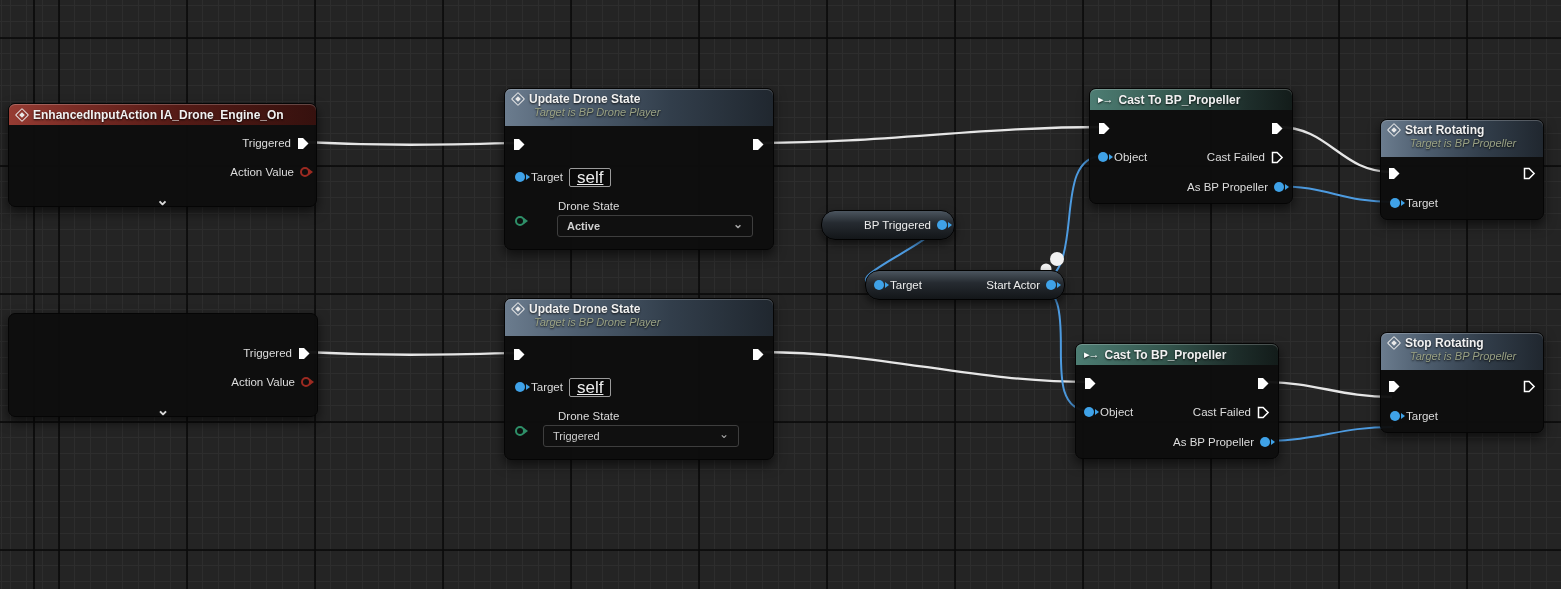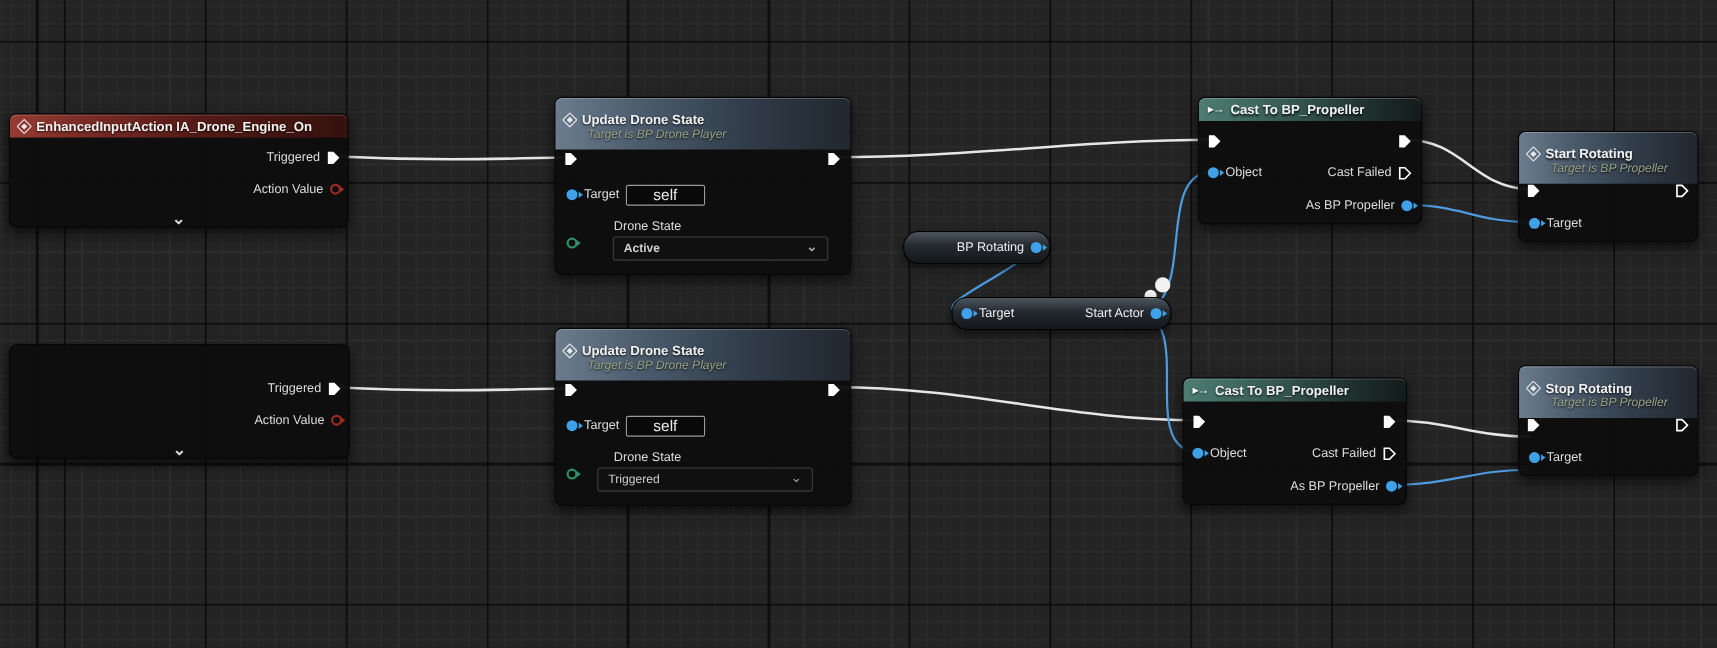--- a/index.html
+++ b/index.html
@@ -22,41 +22,41 @@
     box-shadow:0 5px 12px rgba(0,0,0,.6);
   }
   .hdr{
     position:absolute;left:0;right:0;top:0;height:21px;
     border-radius:6px 6px 0 0;
     display:flex;align-items:center;gap:6px;padding:0 8px;
     font-size:12px;font-weight:bold;color:#f1f1f1;
     text-shadow:0 1px 2px rgba(0,0,0,.85);
     box-shadow:inset 0 1px 0 rgba(255,255,255,.22);
   }
-  .hdr.two{height:34px;display:block;padding:13px 8px 0;}
+  .hdr.two{height:34px;display:block;padding:3px 8px 0;}
   .titleline{display:flex;align-items:center;gap:6px;}
   .subtitle{font-size:11px;font-weight:normal;font-style:italic;color:#99a184;margin:0 0 0 21px;line-height:13px;}
   .hdr-event{background-image:linear-gradient(to right,#963c33 0%,#7c2d26 20%,#551b16 55%,#36110e 100%);}
   .hdr-func{background-image:linear-gradient(to right,#6b7c8e 0%,#4d5d6e 28%,#323e4b 62%,#20272f 100%);}
   .hdr-cast{background-image:linear-gradient(to right,#4d7d73 0%,#35584f 42%,#1e2e2b 78%,#131c1a 100%);}
   .prow{position:absolute;display:flex;align-items:center;gap:6px;height:14px;
         font-size:11.5px;color:#dcdcdc;white-space:nowrap;}
   .execpin{width:13px;height:13px;flex:0 0 auto;display:block;}
   .dpin{position:relative;width:10px;height:10px;border-radius:50%;flex:0 0 auto;}
   .dpin::after{content:"";position:absolute;right:-5px;top:50%;transform:translateY(-50%);
     border-top:3px solid transparent;border-bottom:3px solid transparent;border-left:4px solid var(--c);}
   .dpin.filled{background:var(--c);}
   .dpin.hollow{width:6px;height:6px;border:2px solid var(--c);background:transparent;}
   .blue{--c:#3fa2e8;} .red{--c:#9c2a21;} .green{--c:#2e8f68;}
   .diamond{width:8px;height:8px;border:1.5px solid #e9e9e9;transform:rotate(45deg);
     position:relative;flex:0 0 auto;border-radius:1px;}
   .diamond::after{content:"";position:absolute;inset:2px;background:#e9e9e9;}
   .casticon{font-size:11px;color:#fff;letter-spacing:-1px;font-weight:normal;}
   .selfbox{border:1px solid #9a9a9a;background:rgba(0,0,0,.35);border-radius:2px;
-    height:17px;line-height:17px;padding:0 24px;font-size:14px;color:#ececec;}
+    height:17px;line-height:17px;padding:0 7px;font-size:17px;color:#ececec;text-decoration:underline;}
   .fieldlabel{position:absolute;font-size:11.5px;color:#dcdcdc;height:13px;line-height:13px;padding-left:20px;}
   .dd{position:absolute;height:20px;background:#101010;border:1px solid #3e3e3e;border-radius:3px;
     display:flex;align-items:center;justify-content:space-between;padding:0 9px;
     font-size:11px;color:#cfcfcf;}
   .ddchev{color:#a8a8a8;font-size:12px;line-height:8px;margin-top:-4px;}
   .collapse{position:absolute;left:50%;bottom:0;transform:translateX(-50%);
     color:#d9d9d9;font-size:15px;font-weight:bold;line-height:12px;height:12px;}
   .pill{
     position:absolute;z-index:2;border:1px solid #020202;border-radius:14px;
     box-shadow:0 4px 9px rgba(0,0,0,.55);
@@ -135,21 +135,21 @@
     <div class="prow" style="top:125px;left:10px;">
       <span class="dpin hollow green"></span>
     </div>
     <div class="dd" style="top:126px;left:52px;width:176px;font-weight:bold;">
       <span>Active</span>
       <span class="ddchev">⌄</span>
     </div>
   </div>
 
   <div class="pill" style="left:821px;top:210px;width:118px;height:28px;justify-content:flex-end;padding:0 7px;gap:6px;">
-    <span>BP Rotating</span>
+    <span>BP Triggered</span>
     <span class="dpin filled blue"></span>
   </div>
 
   <div class="pill" style="left:865px;top:270px;width:182px;height:28px;justify-content:space-between;padding:0 8px;">
     <span style="display:flex;align-items:center;gap:6px;">
       <span class="dpin filled blue"></span>
       <span>Target</span>
     </span>
     <span style="display:flex;align-items:center;gap:6px;">
       <span>Start Actor</span>

